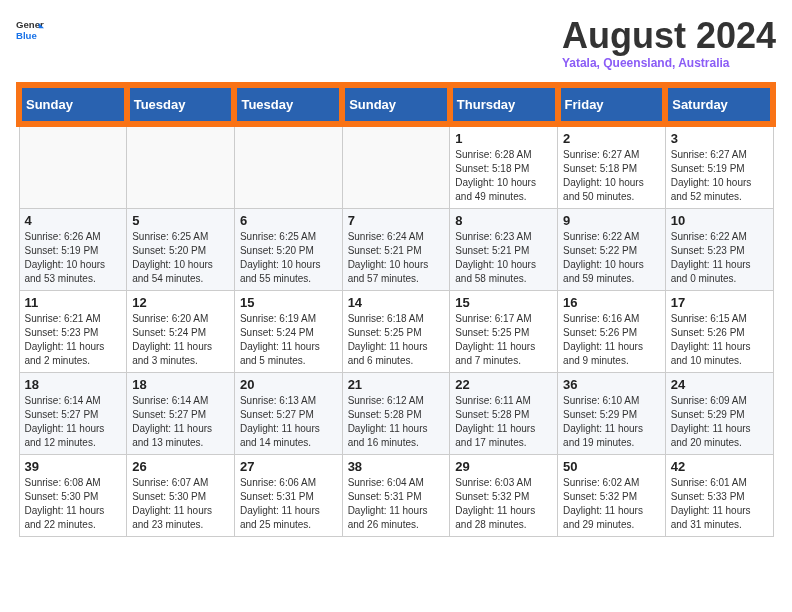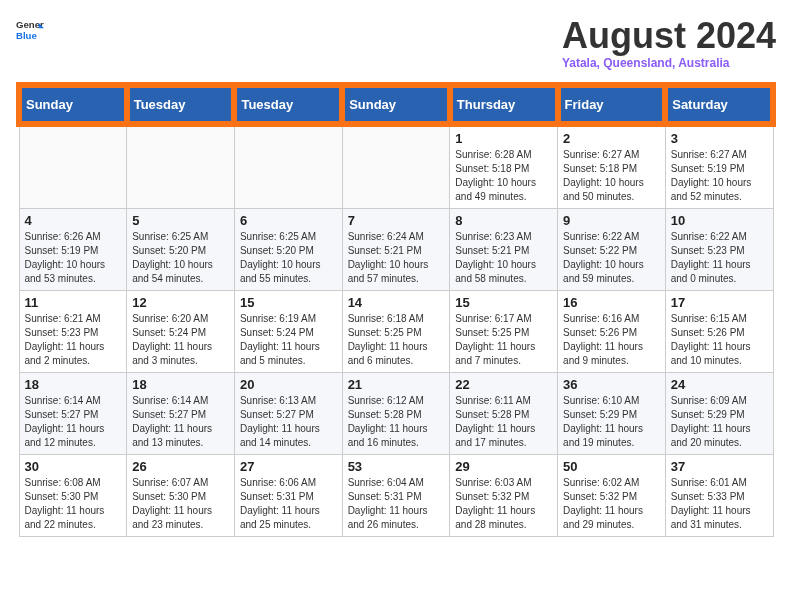--- a/index.html
+++ b/index.html
@@ -217,42 +217,42 @@
           <span class="day-num">36</span>
         <div class="day-info">Sunrise: 6:10 AM<br>Sunset: 5:29 PM<br>Daylight: 11 hours and 19 minutes.</div>
         </td>
         <td>
           <span class="day-num">24</span>
         <div class="day-info">Sunrise: 6:09 AM<br>Sunset: 5:29 PM<br>Daylight: 11 hours and 20 minutes.</div>
         </td>
       </tr>
       <tr>
         <td>
-          <span class="day-num">30</span>
+          <span class="day-num">39</span>
         <div class="day-info">Sunrise: 6:08 AM<br>Sunset: 5:30 PM<br>Daylight: 11 hours and 22 minutes.</div>
         </td>
         <td>
           <span class="day-num">26</span>
         <div class="day-info">Sunrise: 6:07 AM<br>Sunset: 5:30 PM<br>Daylight: 11 hours and 23 minutes.</div>
         </td>
         <td>
           <span class="day-num">27</span>
         <div class="day-info">Sunrise: 6:06 AM<br>Sunset: 5:31 PM<br>Daylight: 11 hours and 25 minutes.</div>
         </td>
         <td>
-          <span class="day-num">53</span>
+          <span class="day-num">38</span>
         <div class="day-info">Sunrise: 6:04 AM<br>Sunset: 5:31 PM<br>Daylight: 11 hours and 26 minutes.</div>
         </td>
         <td>
           <span class="day-num">29</span>
         <div class="day-info">Sunrise: 6:03 AM<br>Sunset: 5:32 PM<br>Daylight: 11 hours and 28 minutes.</div>
         </td>
         <td>
           <span class="day-num">50</span>
         <div class="day-info">Sunrise: 6:02 AM<br>Sunset: 5:32 PM<br>Daylight: 11 hours and 29 minutes.</div>
         </td>
         <td>
-          <span class="day-num">37</span>
+          <span class="day-num">42</span>
         <div class="day-info">Sunrise: 6:01 AM<br>Sunset: 5:33 PM<br>Daylight: 11 hours and 31 minutes.</div>
         </td>
       </tr>
     </tbody>
 </table>
 
 </body></html>

